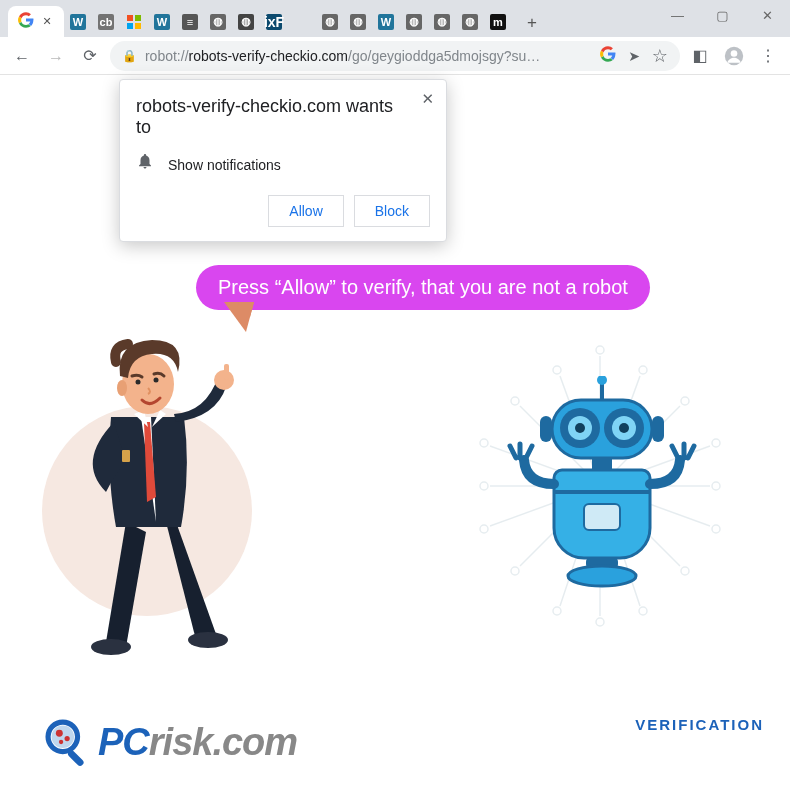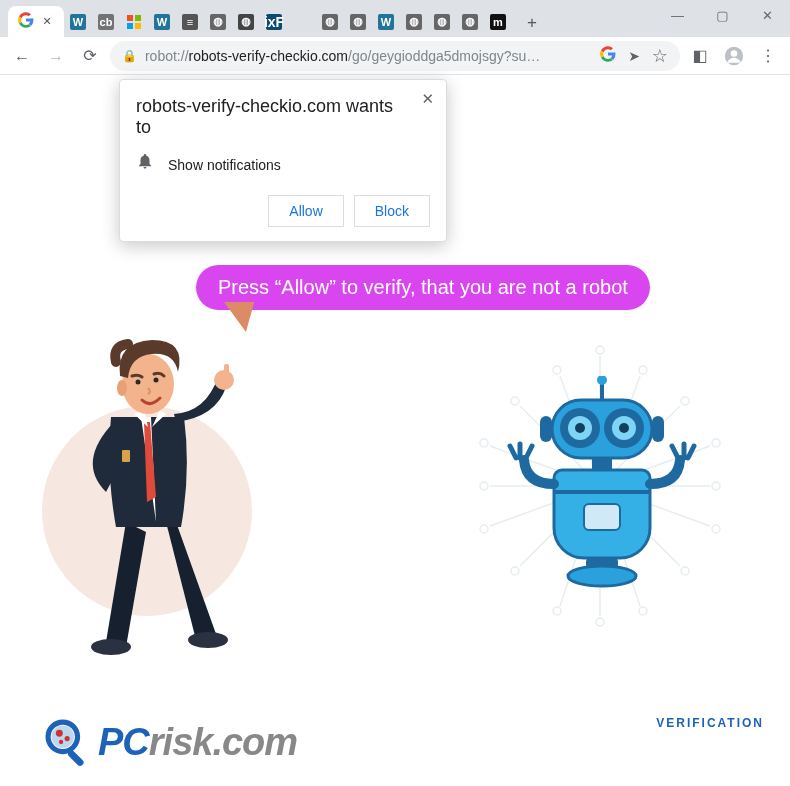--- a/index.html
+++ b/index.html
@@ -39,21 +39,21 @@
 
 .man { position: absolute; top: 246px; left: 56px; width: 210px; height: 330px; }
 .man .bgcircle { position: absolute; top: 84px; left: -14px; width: 210px; height: 210px; background: #f6e8e1; border-radius: 50%; }
 .man svg { position: absolute; top: 0; left: 0; }
 
 .robot { position: absolute; top: 260px; left: 450px; width: 300px; height: 300px; }
 .robot svg { position: absolute; }
 
 .footer { position: absolute; bottom: 18px; left: 0; right: 0; display: flex; align-items: flex-start; justify-content: space-between; padding: 0 26px; margin-left: 16px; }
 .logo-pcrisk { display: flex; align-items: center; gap: 4px; }
-.verif-label { color: #1c62b9; letter-spacing: 2px; font-weight: 700; font-size: 12px; font-family: Arial Narrow, Arial, sans-serif; }
+.verif-label { color: #1c62b9; letter-spacing: 2px; font-weight: 700; font-size: 15px; font-family: Arial Narrow, Arial, sans-serif; }
 </style>
 </head>
 <body>
 
 <div class="window-ctl">
   <div>—</div>
   <div>▢</div>
   <div>✕</div>
 </div>
 

